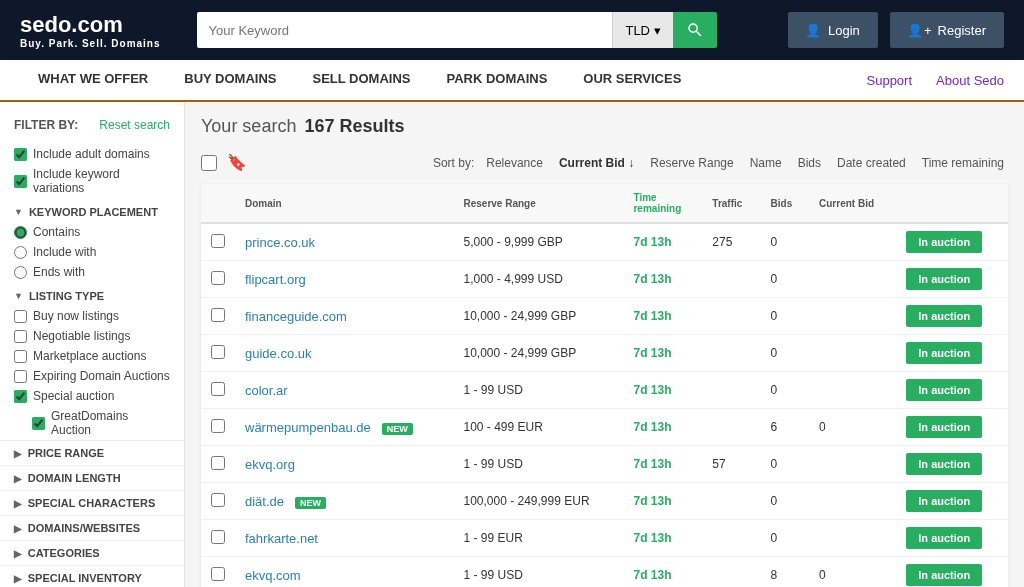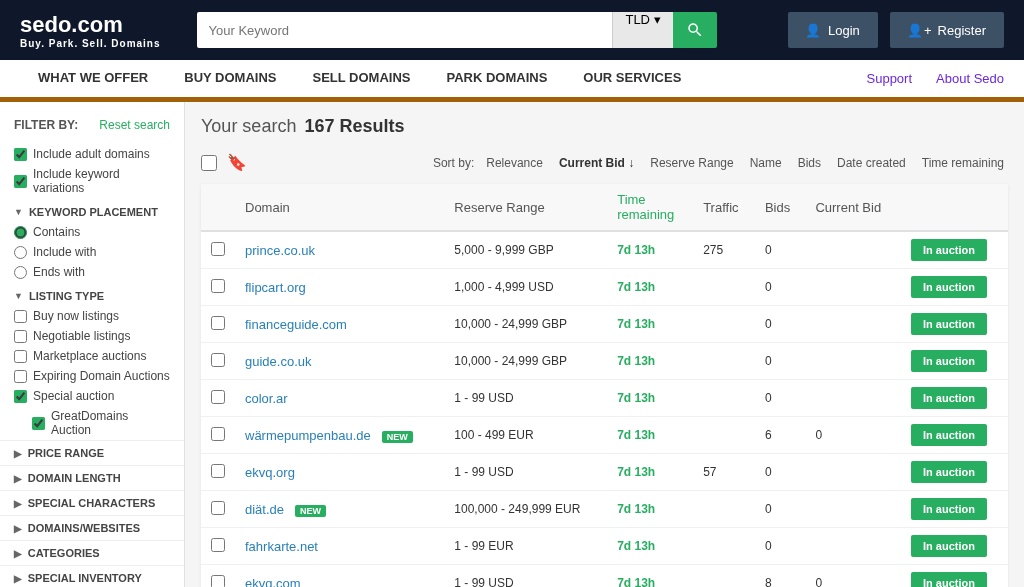--- a/index.html
+++ b/index.html
@@ -40,20 +40,21 @@
       border-radius: 2px 0 0 2px;
     }
     .tld-btn {
       height: 36px;
       background: #e8e8e8;
       border: none;
       padding: 0 12px;
       cursor: pointer;
       font-size: 13px;
       display: flex;
+      align-items: center;
       gap: 4px;
       border-left: 1px solid #ccc;
     }
     .search-btn {
       height: 36px;
       width: 44px;
       background: #27ae60;
       border: none;
       cursor: pointer;
       display: flex;
@@ -81,21 +82,21 @@
       gap: 6px;
     }
 
     
     .main-nav {
       background: white;
       display: flex;
       align-items: center;
       padding: 0 20px;
       height: 42px;
-      border-bottom: 5px solid #a16207;
+      border-bottom: 2px solid #a16207;
       box-shadow: 0 1px 3px rgba(0,0,0,0.1);
     }
     .nav-items { display: flex; gap: 0; flex: 1; }
     .nav-item {
       padding: 0 18px;
       height: 42px;
       display: flex;
       align-items: center;
       cursor: pointer;
       font-size: 13px;
@@ -228,22 +229,22 @@
       background: white;
       box-shadow: 0 1px 3px rgba(0,0,0,0.08);
     }
     .domain-table thead tr {
       background: #f8f8f8;
       border-bottom: 2px solid #e0e0e0;
     }
     .domain-table th {
       padding: 8px 10px;
       text-align: left;
-      font-size: 13px;
-      font-weight: normal;
+      font-size: 10px;
+      font-weight: bold;
       color: #555;
       white-space: nowrap;
     }
     .domain-table th.highlight { color: #27ae60; }
     .domain-table td {
       padding: 7px 10px;
       font-size: 12px;
       color: #333;
       border-bottom: 1px solid #f0f0f0;
       vertical-align: middle;

